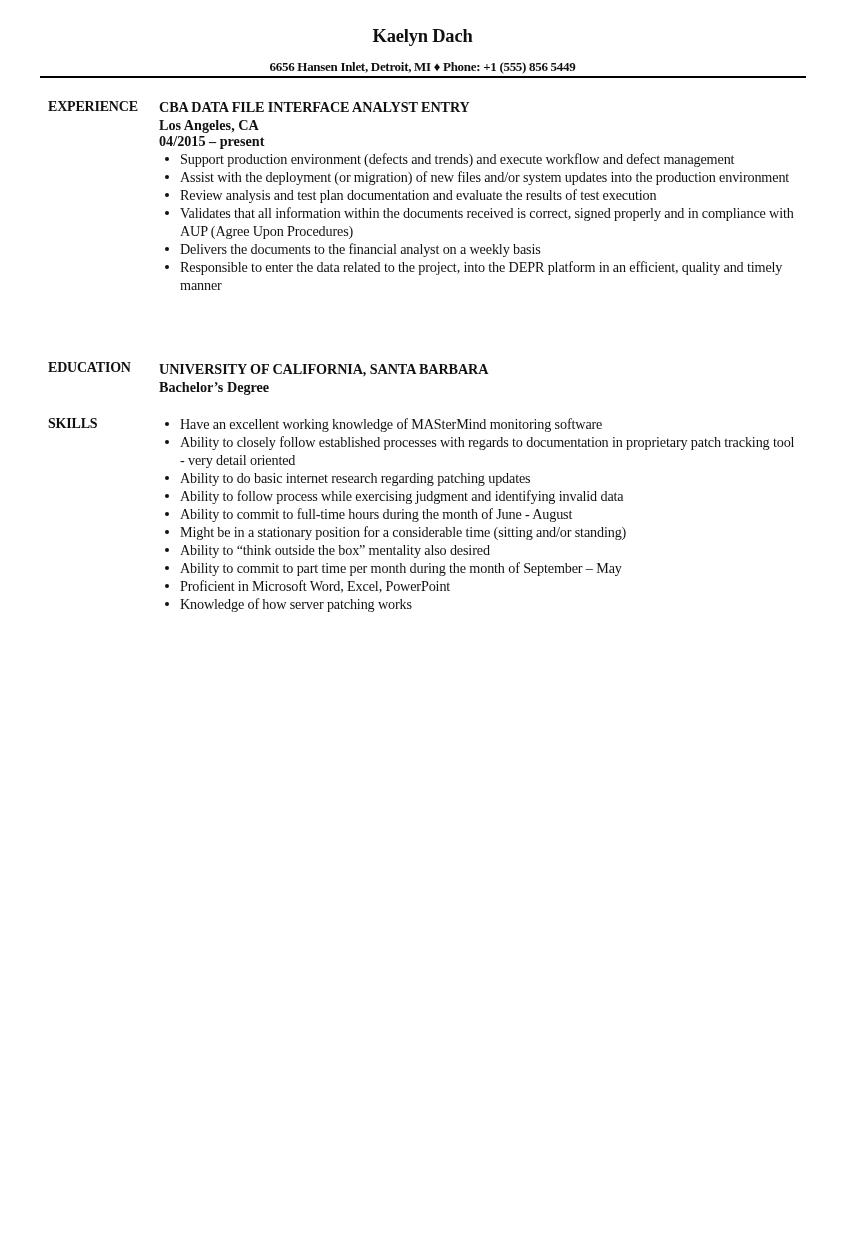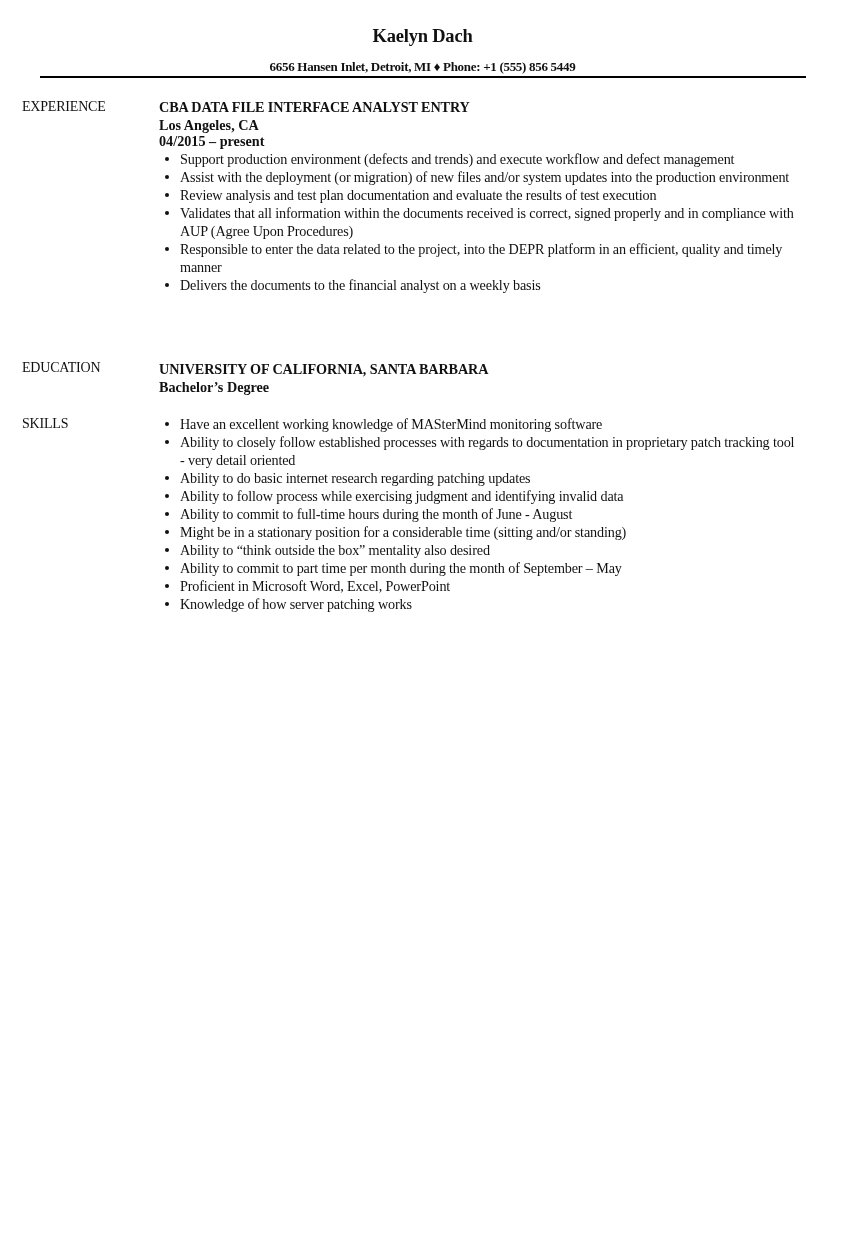--- a/index.html
+++ b/index.html
@@ -42,22 +42,22 @@
     .header-rule {
       position: absolute;
       left: 40px;
       width: 766px;
       top: 76px;
       height: 2px;
       background: #000000;
     }
     .section-label {
       position: absolute;
-      left: 22px;
-      font-weight: normal;
+      left: 48px;
+      font-weight: bold;
       font-size: 14px;
       line-height: 18px;
       letter-spacing: -0.2px;
     }
     .section-body {
       position: absolute;
       left: 159px;
       width: 660px;
     }
     .entry-title {
@@ -106,22 +106,22 @@
 <div class="section-label" style="top:98px;">EXPERIENCE</div>
 <div class="section-body" style="top:98px;">
   <div class="entry-title">CBA DATA FILE INTERFACE ANALYST ENTRY</div>
   <div class="entry-sub">Los Angeles, CA</div>
   <div class="entry-date">04/2015 – present</div>
   <ul class="bullets" style="width:640px;">
     <li><span class="dot"></span><span>Support production environment (defects and trends) and execute workflow and defect management</span></li>
     <li><span class="dot"></span><span>Assist with the deployment (or migration) of new files and/or system updates into the production environment</span></li>
     <li><span class="dot"></span><span>Review analysis and test plan documentation and evaluate the results of test execution</span></li>
     <li><span class="dot"></span><span>Validates that all information within the documents received is correct, signed properly and in compliance with AUP (Agree Upon Procedures)</span></li>
+    <li><span class="dot"></span><span>Delivers the documents to the financial analyst on a weekly basis</span></li>
     <li><span class="dot"></span><span>Responsible to enter the data related to the project, into the DEPR platform in an efficient, quality and timely manner</span></li>
-    <li><span class="dot"></span><span>Delivers the documents to the financial analyst on a weekly basis</span></li>
   </ul>
 </div>
 
 <div class="section-label" style="top:359px;">EDUCATION</div>
 <div class="section-body" style="top:360px;">
   <div class="entry-title">UNIVERSITY OF CALIFORNIA, SANTA BARBARA</div>
   <div class="entry-sub">Bachelor’s Degree</div>
 </div>
 
 <div class="section-label" style="top:415px;">SKILLS</div>

